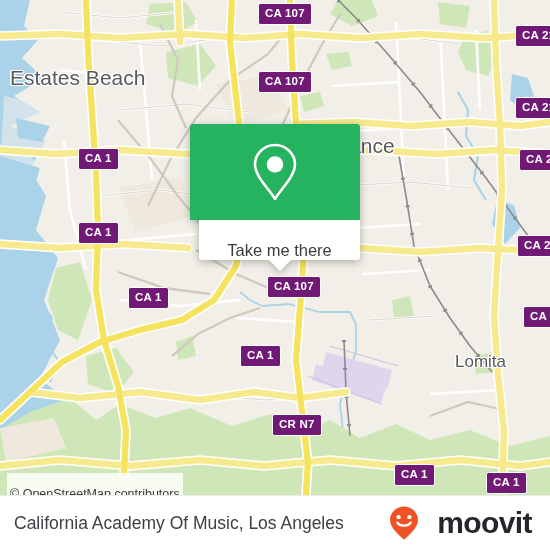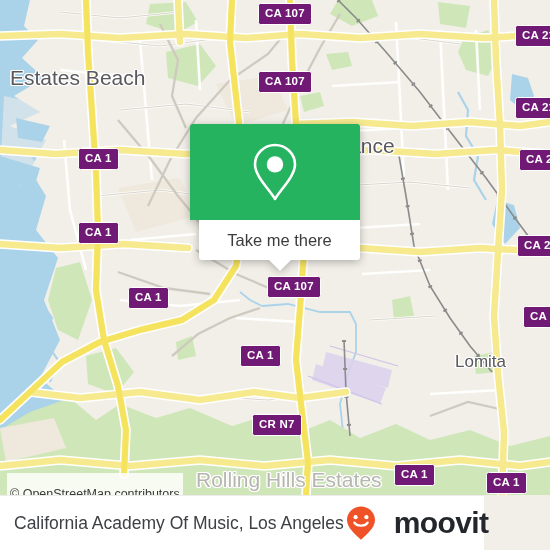--- a/index.html
+++ b/index.html
@@ -98,21 +98,21 @@
     border-radius: 3px 3px 0 0;
     display: flex;
     align-items: center;
     justify-content: center;
   }
   #popup-body {
     height: 40px;
     background: #ffffff;
     border-radius: 0 0 3px 3px;
     display: flex;
-    align-items: center;
+    align-items: flex-end;
     justify-content: center;
     position: relative;
     margin-left: 9px;
   }
   #popup-label {
     font-size: 16.5px;
     color: #3c3c3c;
     font-family: "Liberation Sans", sans-serif;
   }
   #popup-tail {
@@ -124,21 +124,21 @@
     border-left: 11px solid transparent;
     border-right: 11px solid transparent;
     border-top: 11px solid #ffffff;
   }
 
   
   #bottom-bar {
     position: absolute;
     left: 0;
     top: 495px;
-    width: 484px;
+    width: 550px;
     height: 55px;
     background: #ffffff;
     display: flex;
     align-items: center;
     justify-content: space-between;
     box-sizing: border-box;
     padding: 0 18px 0 14px;
     border-top: 1px solid #ececec;
   }
   #poi-title {
@@ -323,35 +323,34 @@
           <path d="M290,0 L292,60 L296,124 L300,188 L304,252 L300,308 L296,360 L302,412 L308,462 L306,495"></path>
           <path d="M232,0 L230,42 L236,96 L242,150 L244,214 L236,266 L214,300 L182,320 L140,330 L100,342 L62,362 L30,392 L0,420"></path>
         </g>
 
       </g>
     </svg>
 
     <div class="place-label place-big" style="left:10px;  top:66px;">Estates Beach</div>
     <div class="place-label place-big" style="left:313px; top:134px;">Torrance</div>
     <div class="place-label place-mid" style="left:455px; top:352px;">Lomita</div>
-    <div class="place-label place-faint" style="left:196px; top:468px;">Rolling Hills Estates</div>
 
     <div class="shield" style="left:258px; top:3px;">CA 107</div>
     <div class="shield" style="left:258px; top:71px;">CA 107</div>
     <div class="shield" style="left:515px; top:25px;">CA 213</div>
     <div class="shield" style="left:515px; top:97px;">CA 213</div>
     <div class="shield" style="left:519px; top:149px;">CA 213</div>
     <div class="shield" style="left:517px; top:235px;">CA 213</div>
     <div class="shield" style="left:523px; top:306px;">CA 213</div>
     <div class="shield" style="left:78px;  top:148px;">CA 1</div>
     <div class="shield" style="left:78px;  top:222px;">CA 1</div>
     <div class="shield" style="left:128px; top:287px;">CA 1</div>
     <div class="shield" style="left:240px; top:345px;">CA 1</div>
     <div class="shield" style="left:267px; top:276px;">CA 107</div>
-    <div class="shield" style="left:252px; top:414px;">CR N7</div>
+    <div class="shield" style="left:272px; top:414px;">CR N7</div>
     <div class="shield" style="left:394px; top:464px;">CA 1</div>
     <div class="shield" style="left:486px; top:472px;">CA 1</div>
 
     <div id="attribution">© OpenStreetMap contributors</div>
 
     <div id="popup">
       <div id="popup-head">
         <svg width="52" height="62" viewBox="0 0 52 62">
           <path d="M26 4 C15 4 6 12.8 6 23.6 C6 35 20 48 26 58 C32 48 46 35 46 23.6 C46 12.8 37 4 26 4 Z" fill="none" stroke="#ffffff" stroke-width="2.6" stroke-linejoin="round"></path>
           <circle cx="26" cy="23.4" r="8.2" fill="#ffffff"></circle>

